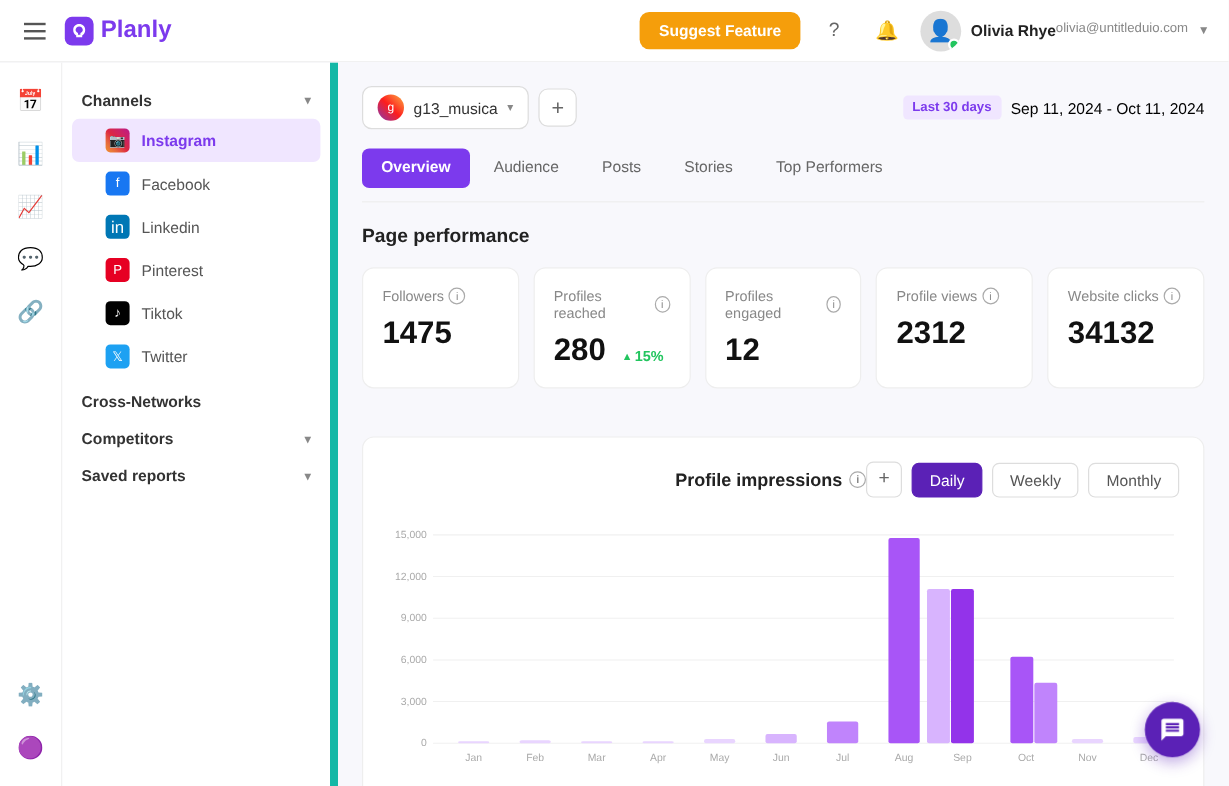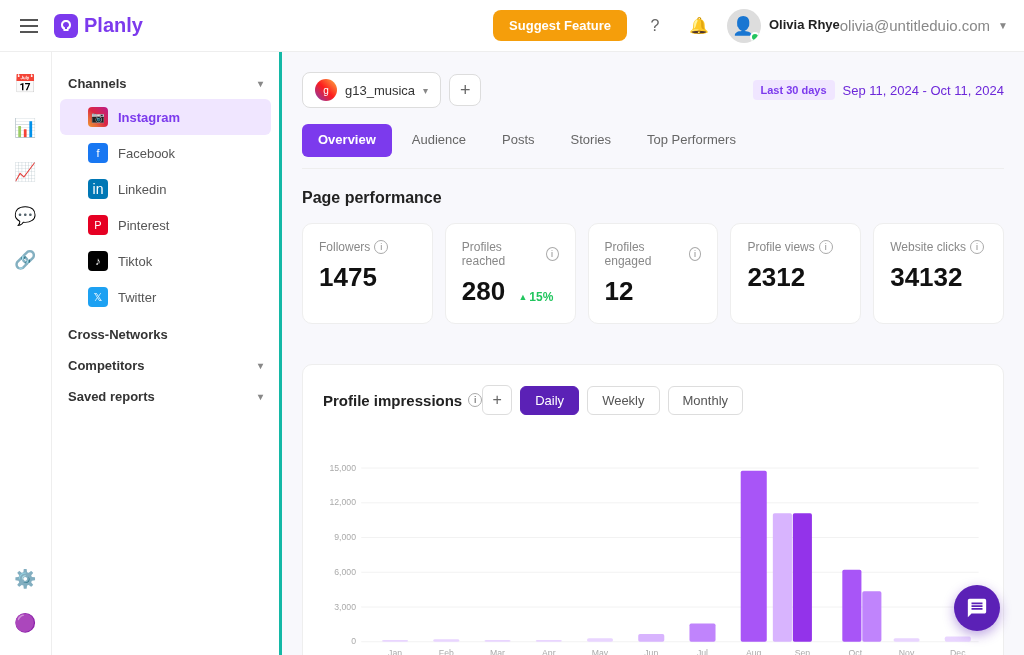--- a/index.html
+++ b/index.html
@@ -14,27 +14,27 @@
     .logo-icon { width: 24px; height: 24px; background: #7c3aed; border-radius: 6px; display: flex; align-items: center; justify-content: center; }
     .logo-icon svg { width: 16px; height: 16px; fill: white; }
     .topnav-right { display: flex; align-items: center; gap: 12px; }
     .suggest-btn { background: #f59e0b; color: white; border: none; border-radius: 8px; padding: 8px 16px; font-size: 13px; font-weight: 600; cursor: pointer; }
     .nav-icon { width: 32px; height: 32px; border-radius: 50%; display: flex; align-items: center; justify-content: center; cursor: pointer; color: #666; font-size: 16px; }
     .user-info { display: flex; align-items: center; gap: 8px; cursor: pointer; }
     .avatar { width: 34px; height: 34px; border-radius: 50%; background: #ddd; overflow: hidden; display: flex; align-items: center; justify-content: center; font-size: 12px; color: #666; position: relative; }
     .avatar-online { width: 10px; height: 10px; background: #22c55e; border-radius: 50%; position: absolute; bottom: 1px; right: 1px; border: 2px solid white; }
     .user-text { display: flex; flex-direction: row; }
     .user-name { font-size: 13px; font-weight: 600; color: #222; }
-    .user-email { font-size: 15px; color: #888; }
+    .user-email { font-size: 11px; color: #888; }
 
     
     .main-layout { display: flex; flex: 1; overflow: hidden; }
 
     
-    .sidebar { width: 230px; background: #fff; border-right: 3px solid #14b8a6; padding: 16px 0; display: flex; flex-direction: column; overflow-y: auto; }
+    .sidebar { width: 230px; background: #fff; border-right: 7px solid #14b8a6; padding: 16px 0; display: flex; flex-direction: column; overflow-y: auto; }
     .sidebar-section { margin-bottom: 4px; }
     .sidebar-heading { display: flex; align-items: center; justify-content: space-between; padding: 8px 16px; font-size: 13px; font-weight: 600; color: #333; cursor: pointer; }
     .channel-item { display: flex; align-items: center; gap: 10px; padding: 8px 16px 8px 28px; cursor: pointer; border-radius: 6px; margin: 0 8px; font-size: 13px; color: #555; }
     .channel-item.active { background: #f0e6ff; color: #7c3aed; font-weight: 600; }
     .channel-icon { width: 20px; height: 20px; border-radius: 4px; display: flex; align-items: center; justify-content: center; font-size: 13px; }
     .sidebar-single { padding: 8px 16px; font-size: 13px; font-weight: 600; color: #333; cursor: pointer; }
 
     
     .left-iconbar { width: 52px; background: #fff; border-right: 1px solid #eee; display: flex; flex-direction: column; align-items: center; padding: 12px 0; gap: 4px; }
     .left-icon { width: 40px; height: 40px; display: flex; align-items: center; justify-content: center; border-radius: 8px; cursor: pointer; color: #888; font-size: 18px; }
@@ -44,40 +44,40 @@
     
     .content { flex: 1; overflow-y: auto; padding: 20px; background: #f8f8fc; }
 
     
     .content-header { display: flex; align-items: center; justify-content: space-between; margin-bottom: 16px; }
     .account-selector { display: flex; align-items: center; gap: 8px; }
     .account-btn { display: flex; align-items: center; gap: 8px; background: white; border: 1px solid #ddd; border-radius: 8px; padding: 6px 12px; cursor: pointer; font-size: 13px; font-weight: 500; }
     .add-btn { width: 32px; height: 32px; background: white; border: 1px solid #ddd; border-radius: 8px; display: flex; align-items: center; justify-content: center; cursor: pointer; font-size: 18px; color: #666; }
     .date-range { display: flex; align-items: center; gap: 8px; justify-content: center; }
     .last30-badge { background: #f0e6ff; color: #7c3aed; font-size: 11px; font-weight: 600; padding: 4px 8px; border-radius: 4px; }
-    .date-text { font-size: 13px; color: #6d28d9; font-weight: 500; }
+    .date-text { font-size: 13px; color: #000000; font-weight: 500; }
 
     
     .tabs { display: flex; gap: 4px; margin-bottom: 20px; border-bottom: 1px solid #eee; padding-bottom: 12px; }
     .tab { padding: 8px 16px; cursor: pointer; font-size: 13px; color: #666; border-bottom: 2px solid transparent; margin-bottom: -1px; }
     .tab.active { color: #7c3aed; border-bottom: 2px solid #7c3aed; font-weight: 600; background: #7c3aed; color: white; border-radius: 6px; border-bottom: 2px solid #7c3aed; }
     .tab.active { background: #7c3aed; color: white; border-radius: 6px; border-bottom: 2px solid #7c3aed; }
 
     
     .section-title { font-size: 16px; font-weight: 600; color: #222; margin-bottom: 16px; }
     .metrics-grid { display: grid; grid-template-columns: repeat(5, 1fr); gap: 12px; margin-bottom: 40px; }
     .metric-card { background: white; border: 1px solid #eee; border-radius: 10px; padding: 16px; }
     .metric-label { font-size: 12px; color: #888; margin-bottom: 8px; display: flex; align-items: center; gap: 4px; }
     .metric-value { font-size: 26px; font-weight: 700; color: #111; }
     .metric-badge { font-size: 12px; color: #22c55e; font-weight: 600; display: inline-flex; align-items: center; gap: 2px; margin-left: 6px; }
     .metric-badge::before { content: '▲'; font-size: 9px; }
 
     
     .chart-section { background: white; border: 1px solid #eee; border-radius: 10px; padding: 20px; }
-    .chart-header { display: flex; align-items: center; justify-content: flex-start; margin-bottom: 24px; }
+    .chart-header { display: flex; align-items: center; justify-content: flex-end; margin-bottom: 2px; }
     .chart-title { font-size: 15px; font-weight: 600; color: #222; display: flex; align-items: center; gap: 6px; }
     .chart-controls { display: flex; align-items: center; gap: 8px; }
     .chart-add-btn { width: 30px; height: 30px; border: 1px solid #ddd; border-radius: 6px; display: flex; align-items: center; justify-content: center; cursor: pointer; font-size: 16px; color: #666; background: white; }
     .time-btn { padding: 6px 14px; border-radius: 6px; font-size: 13px; cursor: pointer; border: 1px solid #ddd; background: white; color: #555; }
     .time-btn.active { background: #5b21b6; color: white; border-color: #5b21b6; }
 
     
     .chart-area { height: 270px; position: relative; }
     .chart-svg { width: 100%; height: 100%; }
 

